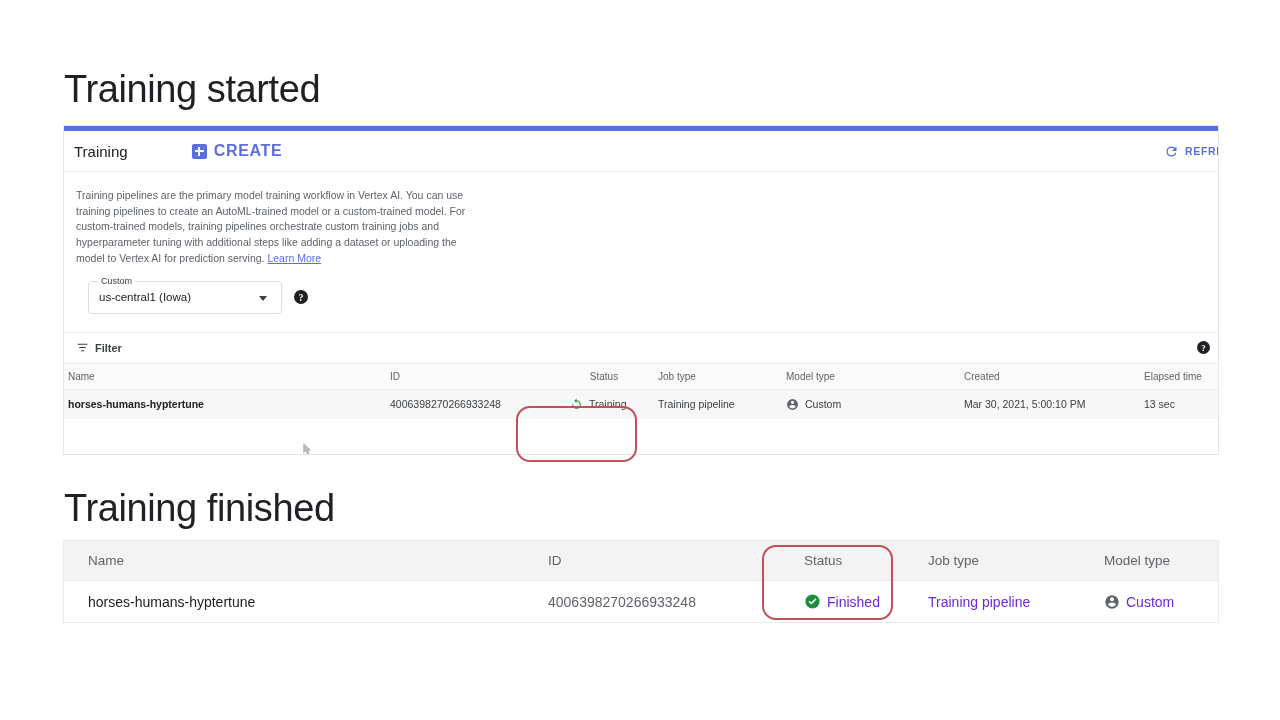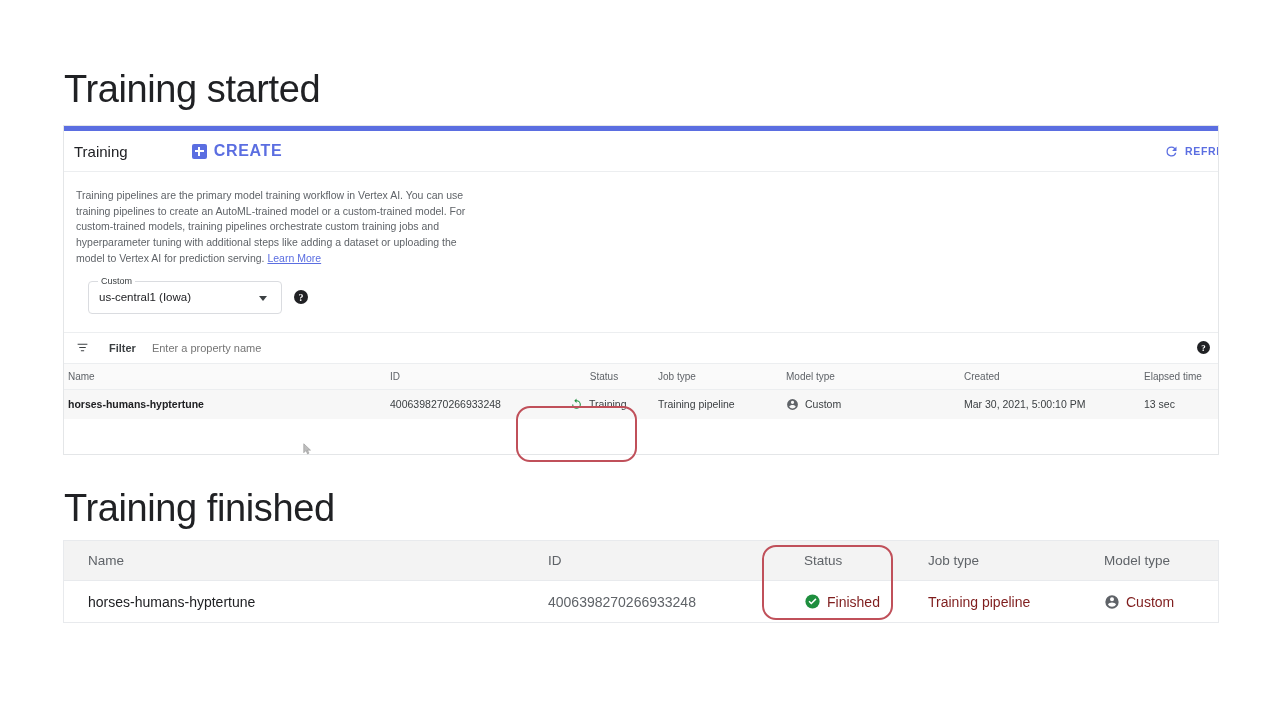--- a/index.html
+++ b/index.html
@@ -198,21 +198,21 @@
     border-bottom: 1px solid #eceef0;
     display: flex;
     align-items: center;
     padding: 0 12px;
     position: relative;
   }
   .filter-label {
     font-size: 11px;
     font-weight: bold;
     color: #3c4043;
-    margin-left: 20px;
+    margin-left: 6px;
   }
   .filter-input {
     margin-left: 14px;
     font-size: 11px;
     color: #9aa0a6;
     border: none;
     outline: none;
     background: transparent;
     width: 300px;
     font-family: "Liberation Sans", sans-serif;
@@ -277,21 +277,21 @@
     text-align: left;
     font-size: 13.5px;
     font-weight: 400;
     color: #5f6368;
     background: #f3f3f3;
     padding: 12px 0;
     border-bottom: 1px solid #e8eaed;
   }
   .tbl2 td {
     font-size: 14px;
-    color: #7f1d1d;
+    color: #6d28d9;
     background: #ffffff;
     padding: 12px 0;
   }
   .tbl2 .k-name  { width: 460px; padding-left: 24px; }
   .tbl2 .k-id    { width: 256px; }
   .tbl2 .k-stat  { width: 124px; }
   .tbl2 .k-job   { width: 176px; }
   .tbl2 .k-model { width: auto; }
   .tbl2 td.k-name { color: #202124; }
   .tbl2 td.k-id   { color: #5f6368; }
@@ -361,21 +361,20 @@
     </div>
   </div>
 
   <div class="filter-bar">
     <span class="ico">
       <svg width="13" height="13" viewBox="0 0 24 24">
         <path fill="#3c4043" d="M3 5h18v2H3V5zm3 6h12v2H6v-2zm3 6h6v2H9v-2z"></path>
       </svg>
     </span>
     <span class="filter-label">Filter</span>
-    <input class="filter-input" type="text" placeholder="Enter a property name" style="">
     <span class="filter-help">?</span>
   </div>
 
   <table class="tbl1">
     <thead>
       <tr>
         <th class="c-name">Name</th>
         <th class="c-id">ID</th>
         <th class="c-stat">Status</th>
         <th class="c-job">Job type</th>

